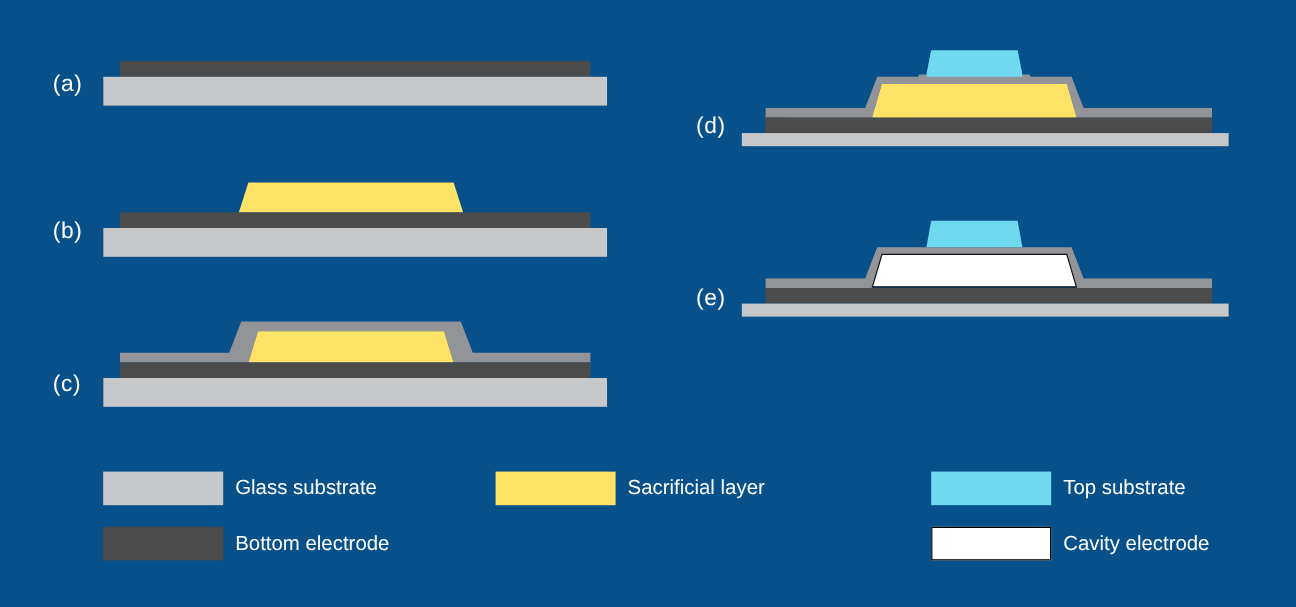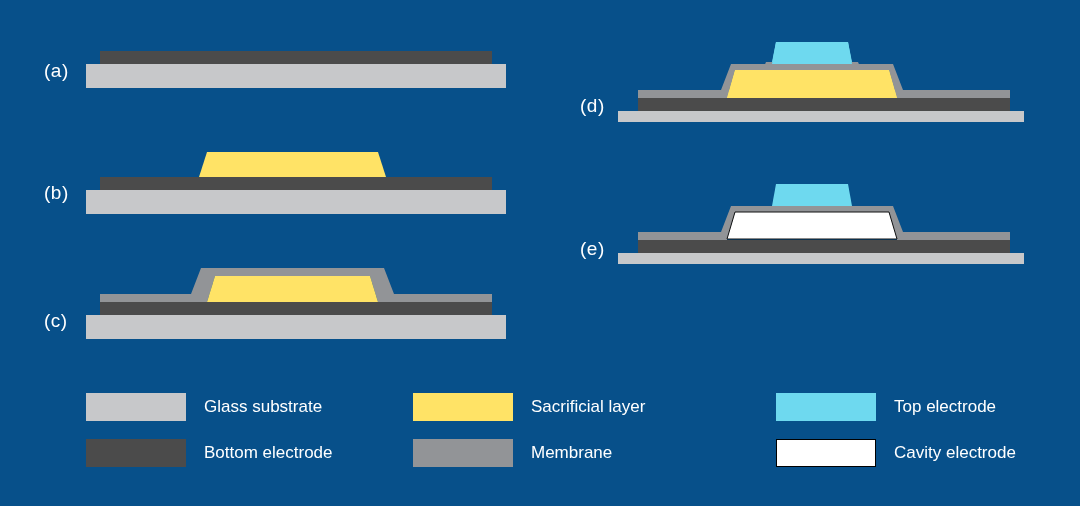--- a/index.html
+++ b/index.html
@@ -56,21 +56,21 @@
   .legend-row.r2 { top: 46px; }
   .swatch {
     width: 100px;
     height: 28px;
     box-sizing: border-box;
     flex: none;
   }
   .legend-text {
     color: #ffffff;
     font-size: 17px;
-    margin-left: 18px;
+    margin-left: 10px;
     white-space: nowrap;
     font-family: "Liberation Sans", sans-serif;
   }
 </style>
 </head>
 <body>
 
 <div id="figure">
 
   <div class="panel-label" style="left:44px; top:60px;">(a)</div>
@@ -130,30 +130,26 @@
         <div class="swatch" style="background:#4b4b4b;"></div>
         <div class="legend-text">Bottom electrode</div>
       </div>
     </div>
 
     <div class="legend-col c2">
       <div class="legend-row r1">
         <div class="swatch" style="background:#ffe366;"></div>
         <div class="legend-text">Sacrificial layer</div>
       </div>
-      <div class="legend-row r2">
-        <div class="swatch" style="background:#929497;"></div>
-        <div class="legend-text">Membrane</div>
-      </div>
     </div>
 
     <div class="legend-col c3">
       <div class="legend-row r1">
         <div class="swatch" style="background:#6ed9ef;"></div>
-        <div class="legend-text">Top electrode</div>
+        <div class="legend-text">Top substrate</div>
       </div>
       <div class="legend-row r2">
         <div class="swatch" style="background:#ffffff; border:1.5px solid #000000;"></div>
         <div class="legend-text">Cavity electrode</div>
       </div>
     </div>
 
   </div>
 
 </div>

